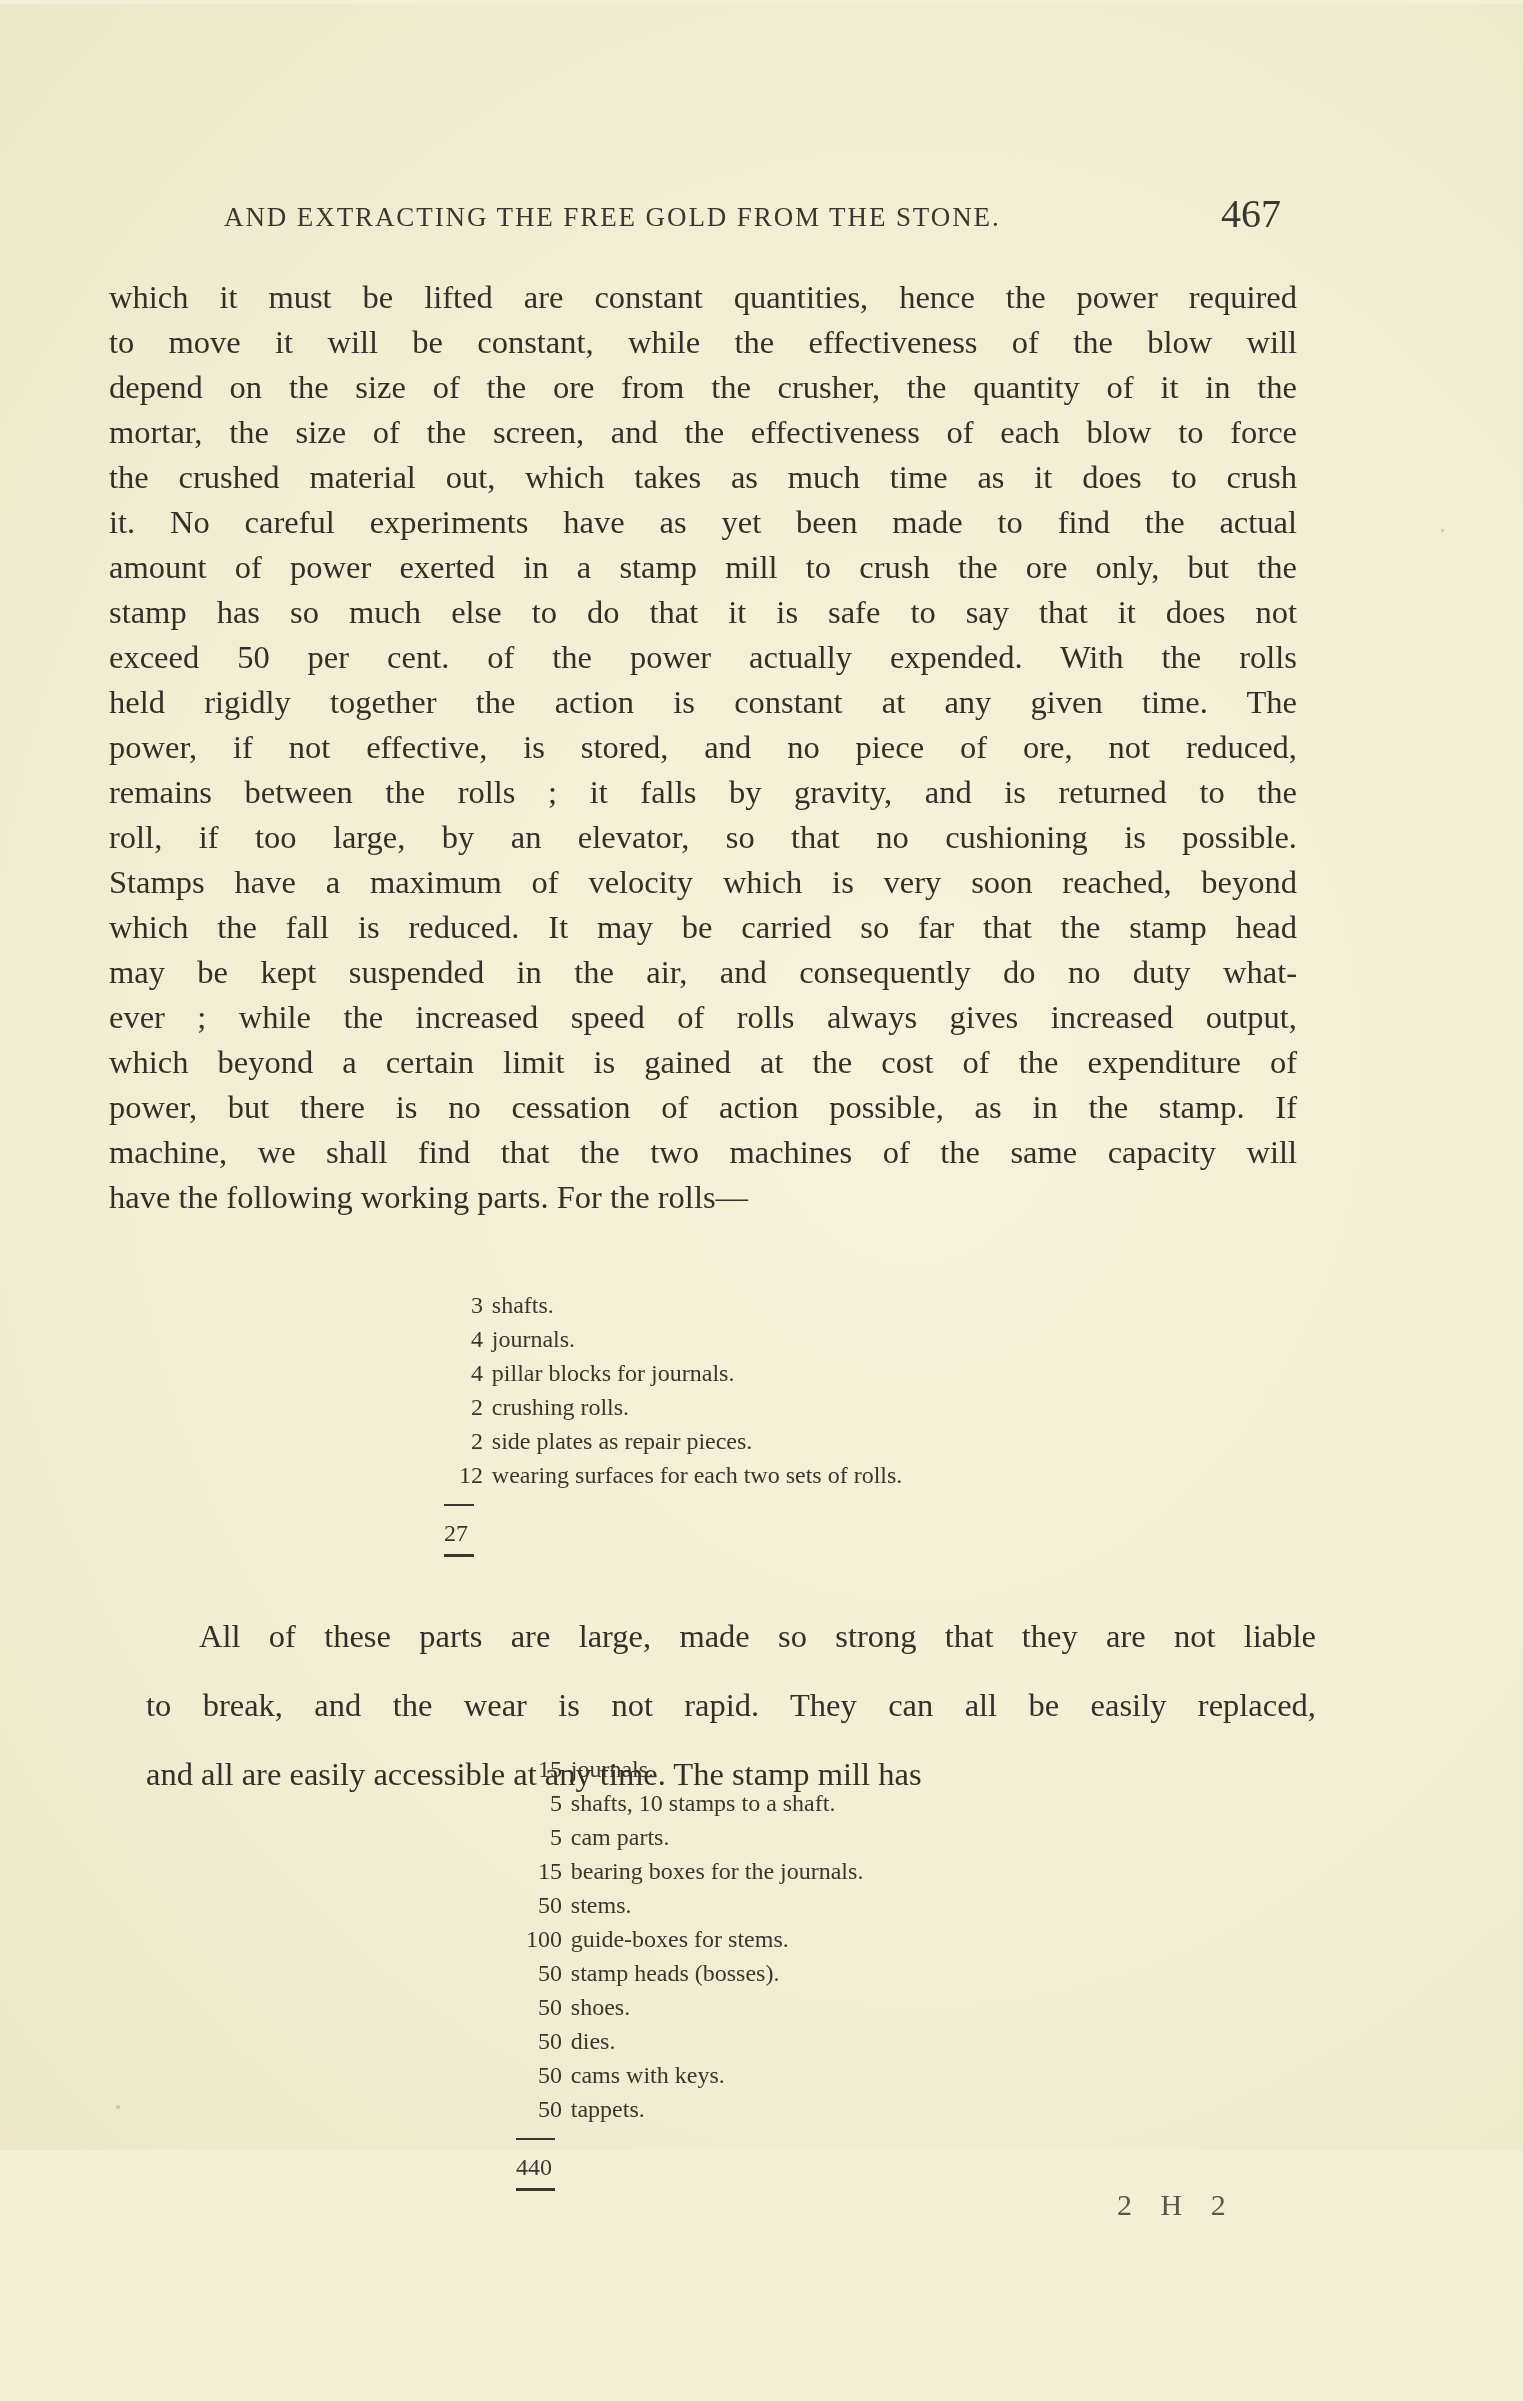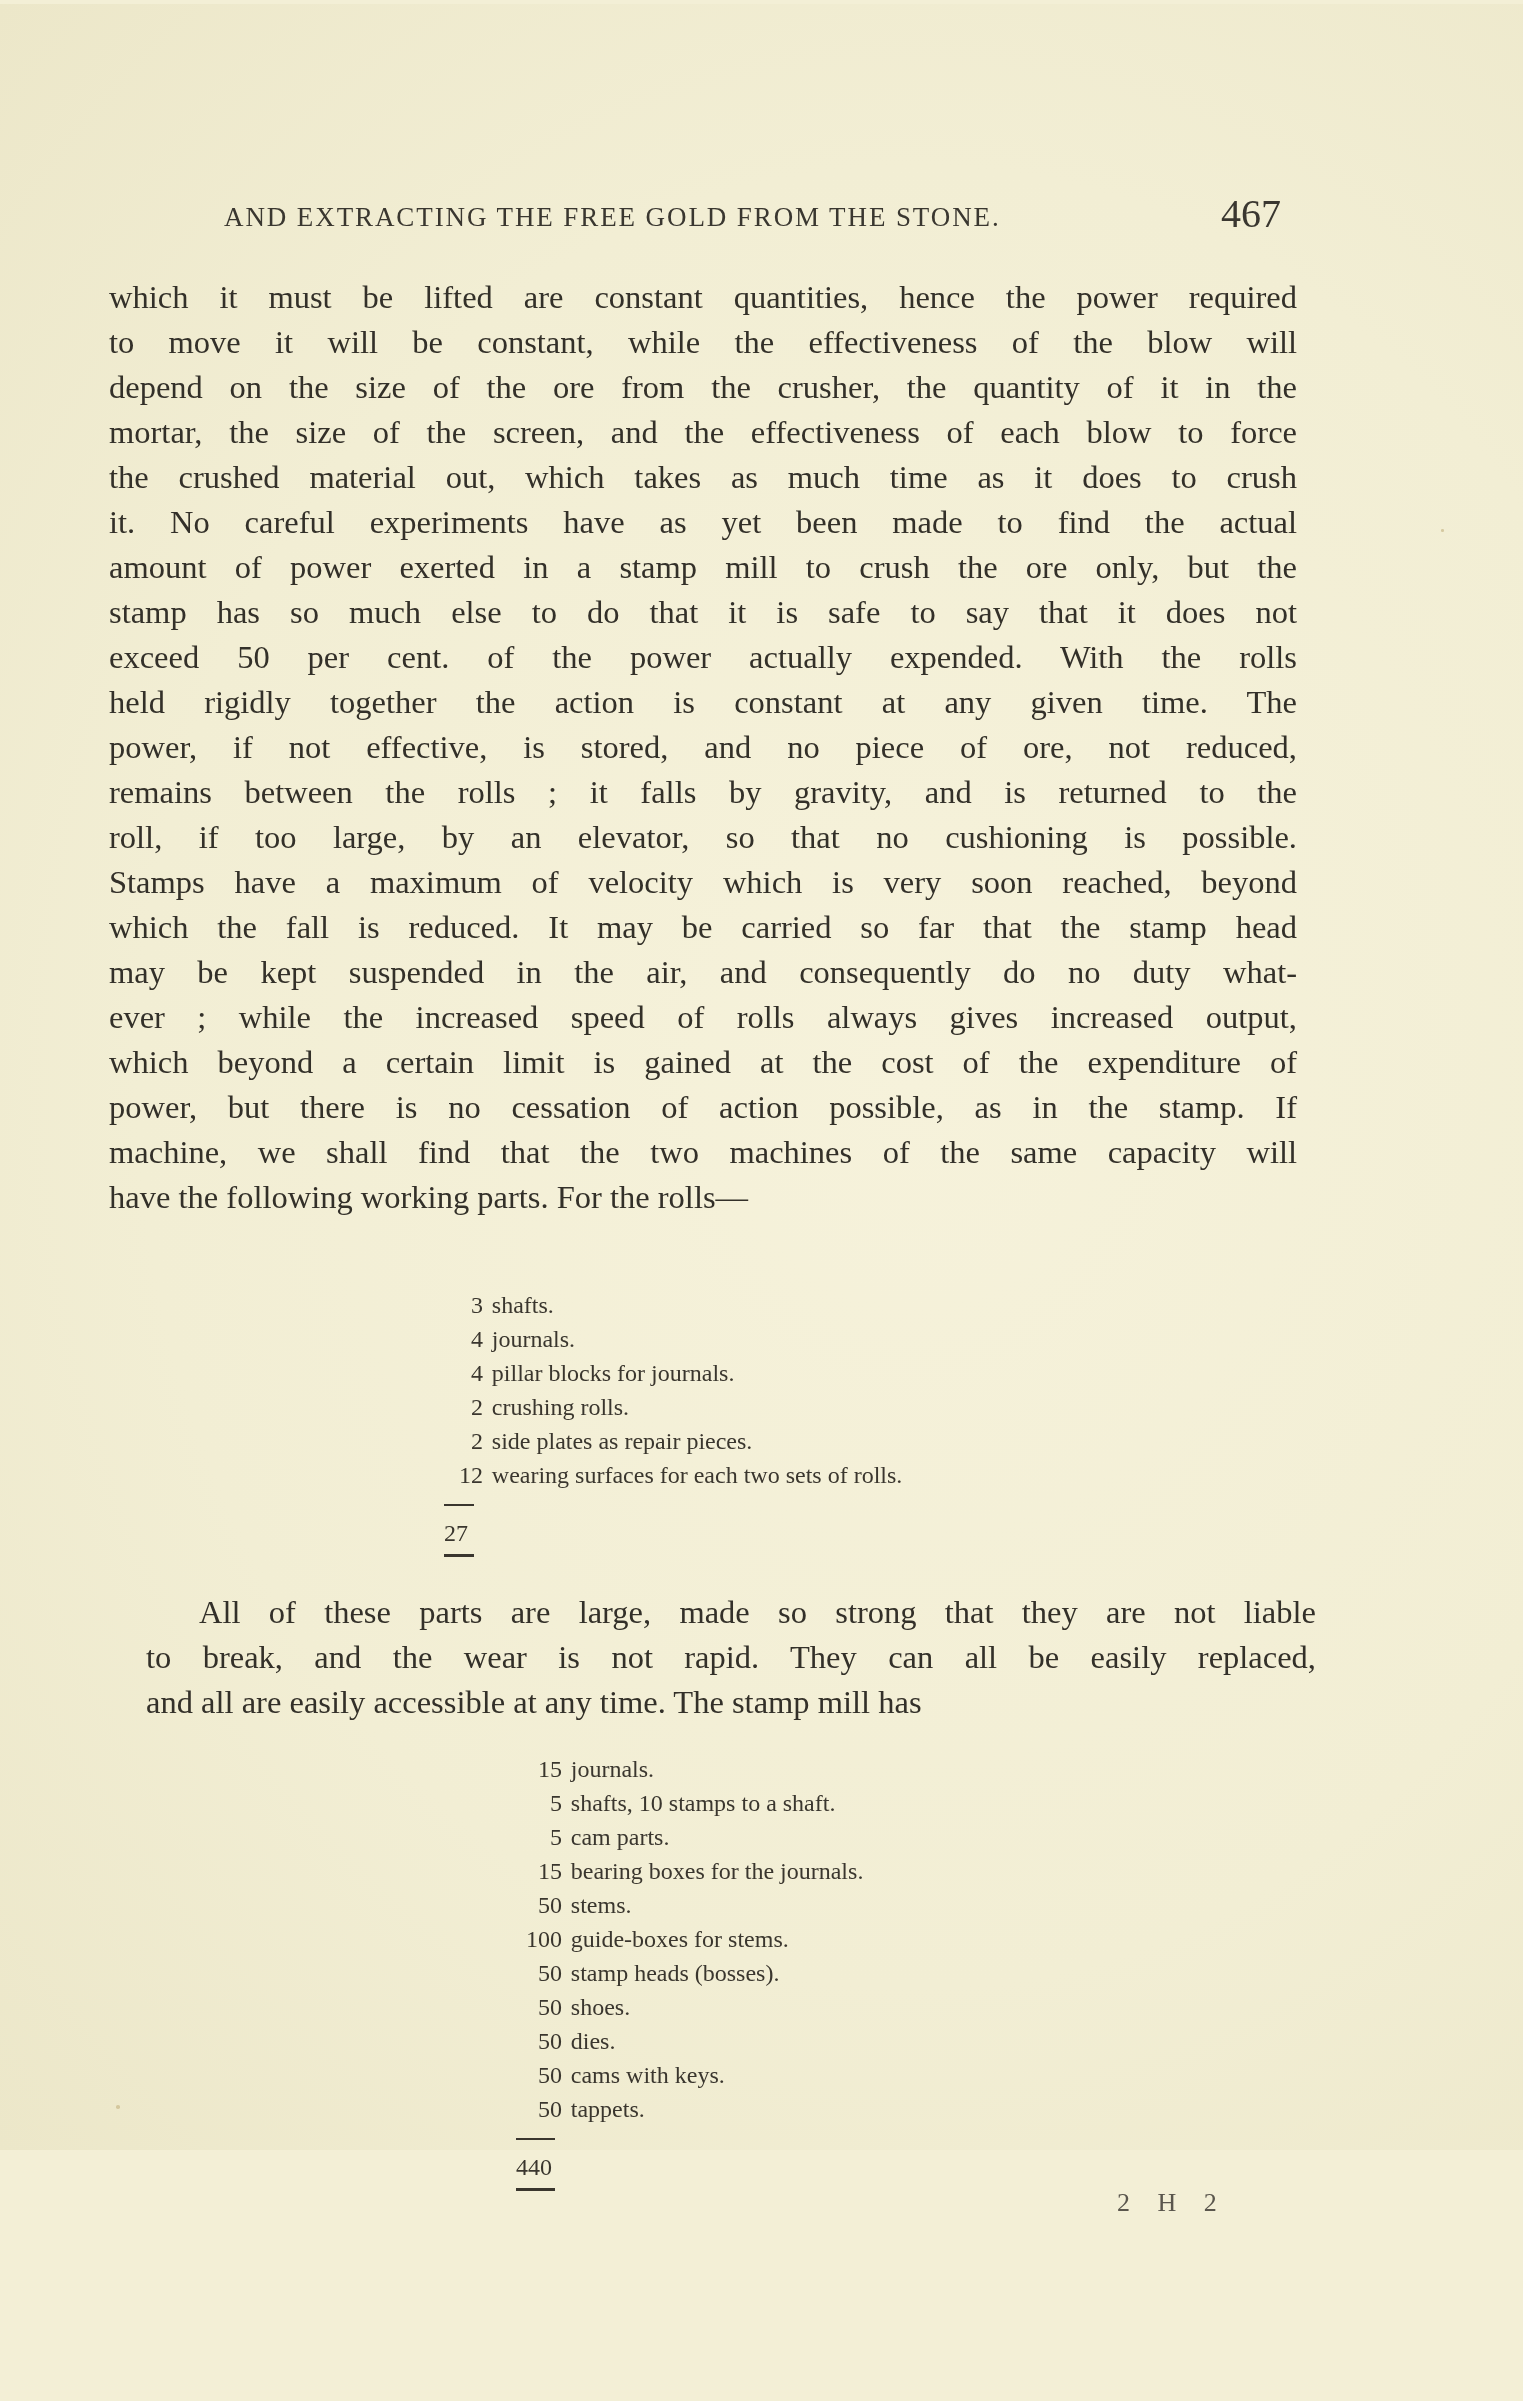--- a/index.html
+++ b/index.html
@@ -109,34 +109,35 @@
       font-size: 32.5px;
       line-height: 45px;
       color: #333029;
     }
     .para2 .line {
       display: block;
       white-space: nowrap;
       text-align: justify;
       text-align-last: justify;
       height: 45px;
+      margin-top: 24px;
     }
     .para2 .line.indent { padding-left: 53px; }
     .para2 .line.last { text-align-last: left; }
     .stamp-list {
       left: 509px;
       top: 1748px;
     }
     .stamp-list .qty { width: 53px; }
     .stamp-list .rule, .stamp-list .total { width: 39px; margin-left: 7px; }
     .signature {
       position: absolute;
       left: 1117px;
       top: 2184px;
-      font-size: 26px;
+      font-size: 30px;
       letter-spacing: 10.5px;
       color: #5a564d;
     }
     .speck {
       position: absolute;
       width: 3.5px; height: 3.5px;
       border-radius: 50%;
       background: #c9b98a;
       opacity: 0.7;
     }

